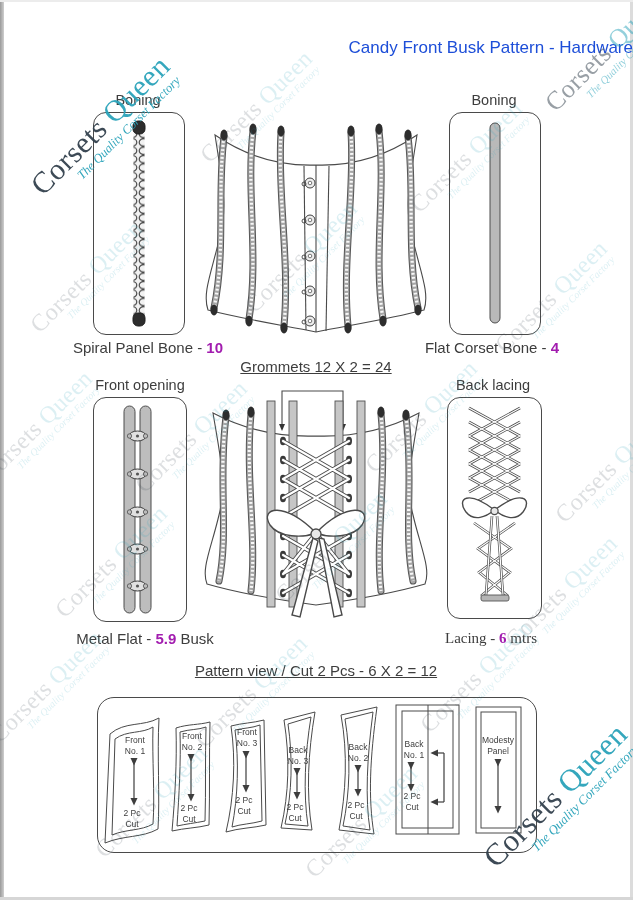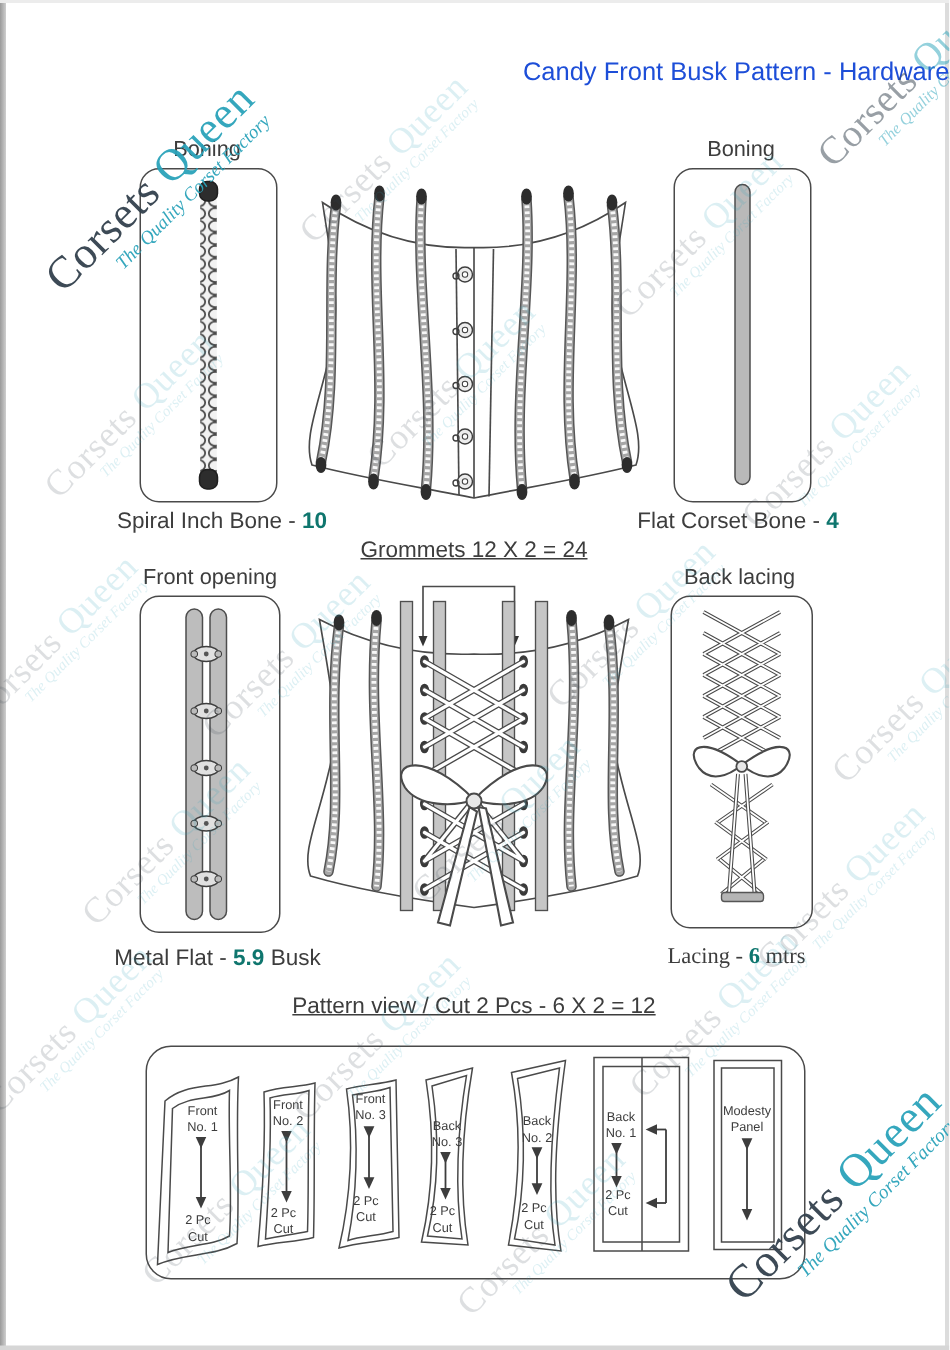--- a/index.html
+++ b/index.html
@@ -6,21 +6,21 @@
   .page{position:relative;width:633px;height:900px;background:#ffffff;overflow:hidden;
         font-family:"Liberation Sans",sans-serif;color:#3d3d3d;}
   .edge{position:absolute;}
   .edgeL{left:0;top:0;width:4px;height:100%;background:linear-gradient(90deg,#9a9a9a,#cfcfcf);}
   .edgeR{right:0;top:0;width:3px;height:100%;background:#dcdcdc;}
   .edgeB{left:0;bottom:0;width:100%;height:3px;background:#d6d6d6;}
   .edgeT{left:0;top:0;width:100%;height:2px;background:#ececec;}
   .title{position:absolute;top:38px;left:0;width:100%;text-align:right;font-size:17px;color:#1d4ed8;}
   .lbl{position:absolute;text-align:center;font-size:14.5px;color:#3d3d3d;}
   .capt{position:absolute;text-align:center;font-size:15px;color:#3d3d3d;}
-  .red{color:#0f766e;font-weight:bold;}
+  .red{color:#a21caf;font-weight:bold;}
   .rbox{position:absolute;border:1.2px solid #4a4a4a;border-radius:13px;background:#fff;}
   .rbox svg{display:block;}
   
   .ln{stroke:#4a4a4a;stroke-width:1.1;fill:none;}
   .lnw{stroke:#4a4a4a;stroke-width:1.1;fill:#ffffff;}
   .chA{stroke:#565656;stroke-width:7;fill:none;stroke-linecap:round;}
   .chB{stroke:#a6a6a6;stroke-width:5;fill:none;stroke-linecap:round;}
   .chC{stroke:#f8f8f8;stroke-width:3.2;fill:none;stroke-dasharray:1.9 2.1;}
   .cap{fill:#2d2d2d;}
   .bar{fill:#c6c6c6;stroke:#4f4f4f;stroke-width:0.9;}
@@ -149,21 +149,21 @@
       <ellipse cx="158" cy="10" rx="3.6" ry="5.4" class="cap"></ellipse>
         <ellipse cx="155" cy="207" rx="3.6" ry="5.4" class="cap"></ellipse>
       <ellipse cx="186" cy="8" rx="3.6" ry="5.4" class="cap"></ellipse>
         <ellipse cx="190" cy="200" rx="3.6" ry="5.4" class="cap"></ellipse>
       <ellipse cx="215" cy="14" rx="3.6" ry="5.4" class="cap"></ellipse>
         <ellipse cx="225" cy="189" rx="3.6" ry="5.4" class="cap"></ellipse>
     </g>
   </svg>
 
   <div class="capt" style="left:40px;top:339px;width:216px;">
-    <span>Spiral Inch Bone - </span><span class="red">10</span><span></span>
+    <span>Spiral Panel Bone - </span><span class="red">10</span><span></span>
   </div>
   <div class="capt" style="left:392px;top:339px;width:200px;">
     <span>Flat Corset Bone - </span><span class="red">4</span><span></span>
   </div>
   <div class="capt" style="left:204px;top:358px;width:224px;text-decoration:underline;">Grommets 12 X 2 = 24</div>
 
   <div class="lbl" style="left:413px;top:377px;width:160px;">Back lacing</div>
   <div class="lbl" style="left:60px;top:377px;width:160px;">Front opening</div>
 
   <div class="rbox" style="left:93px;top:397px;width:92px;height:223px;">

